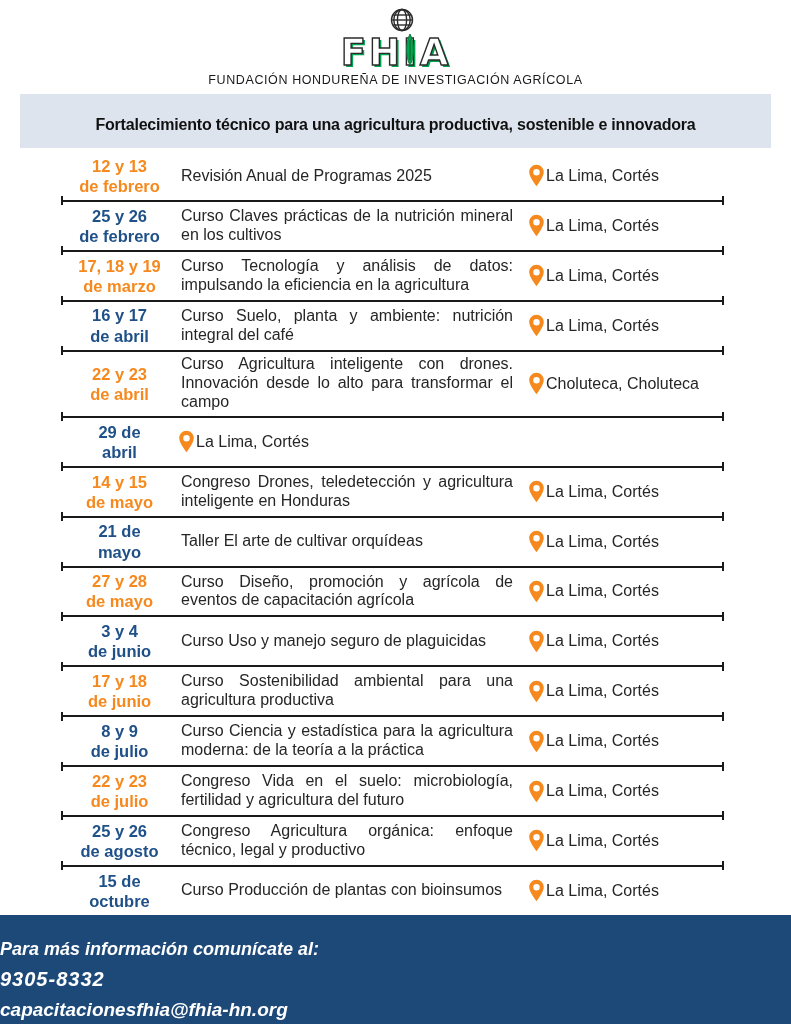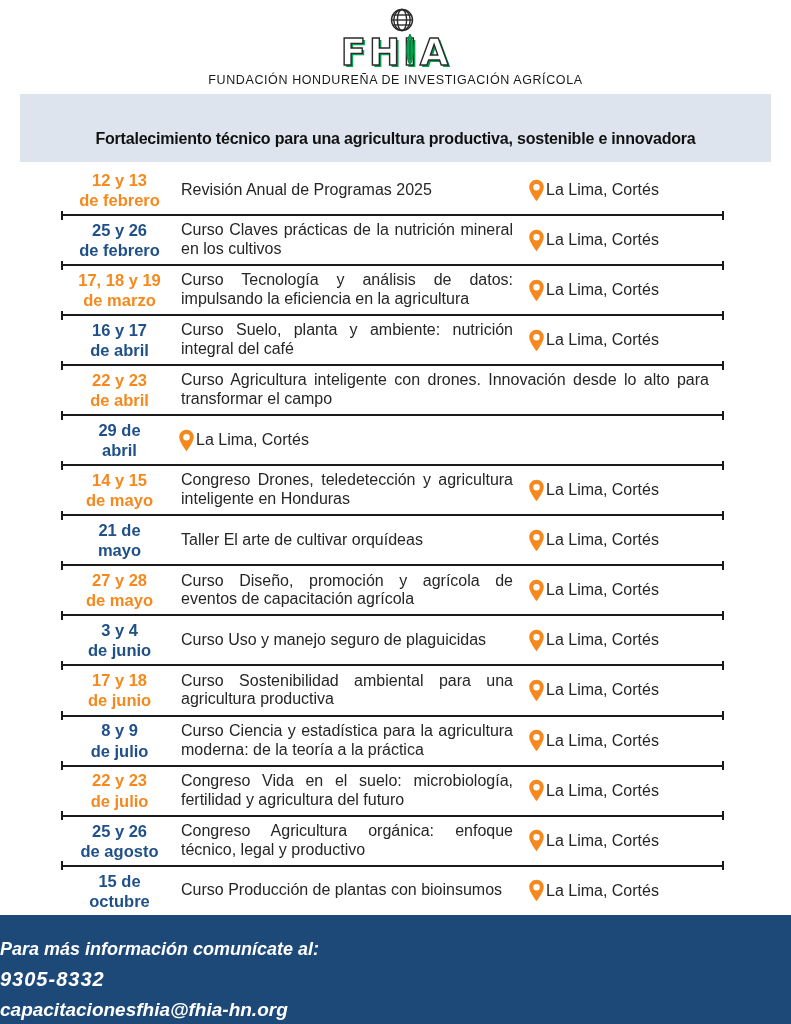--- a/index.html
+++ b/index.html
@@ -33,21 +33,21 @@
     text-align:center;padding:12px 10px 14px;flex:0 0 auto;
   }
   .title-line{margin:0;line-height:1.05;white-space:nowrap;}
   .title-main{
     font-size:37px;font-weight:bold;color:var(--title-blue);letter-spacing:-0.5px;
   }
   .title-year{
     font-size:53px;font-weight:bold;color:var(--accent-orange);margin-left:10px;letter-spacing:1px;
   }
   .subtitle{
-    margin:24px 0 0;font-size:16px;font-weight:bold;color:#111;letter-spacing:-0.2px;
+    margin:10px 0 0;font-size:16px;font-weight:bold;color:#111;letter-spacing:-0.2px;
   }
 
   
   .schedule{
     flex:1 1 auto;display:flex;flex-direction:column;margin-top:4px;min-height:0;
   }
   .row{
     flex:1 1 auto;display:flex;align-items:center;
     padding:2px 68px 2px 62px;
   }
@@ -180,20 +180,28 @@
         <span class="loc-text">La Lima, Cortés</span>
       </div>
     </div>
   <div class="divider"></div>
     <div class="row">
       <div class="col-date date-orange">
         <span class="d d1">22 y 23</span>
         <span class="d d2">de abril</span>
       </div>
       <div class="col-desc">Curso Agricultura inteligente con drones. Innovación desde lo alto para transformar el campo</div>
+      <div class="col-loc">
+        <span class="pin">
+          <svg width="19" height="23" viewBox="0 0 24 29">
+            <path d="M12 1C6.9 1 2.8 5.1 2.8 10.2 2.8 17 12 28 12 28s9.2-11 9.2-17.8C21.2 5.1 17.1 1 12 1zm0 13.4a4.1 4.1 0 1 1 0-8.2 4.1 4.1 0 0 1 0 8.2z" fill="#F6891E"></path>
+          </svg>
+        </span>
+        <span class="loc-text">Choluteca, Choluteca</span>
+      </div>
     </div>
   <div class="divider"></div>
     <div class="row">
       <div class="col-date date-blue">
         <span class="d d1">29 de</span>
         <span class="d d2">abril</span>
       </div>
       <div class="col-loc">
         <span class="pin">
           <svg width="19" height="23" viewBox="0 0 24 29">

